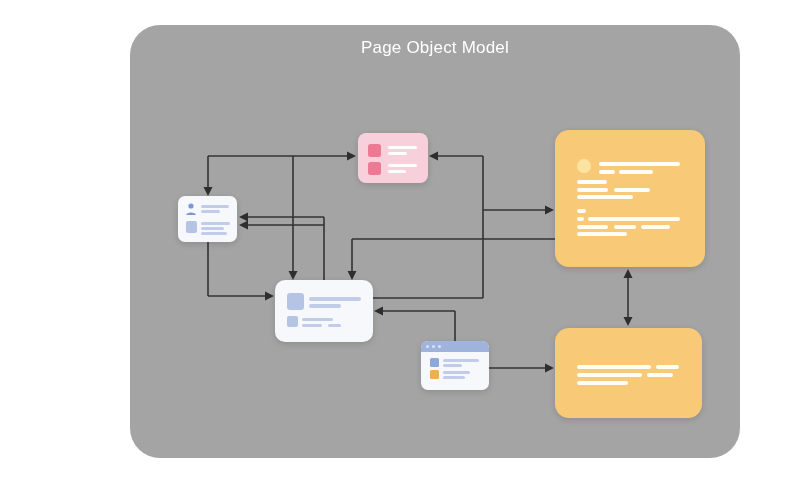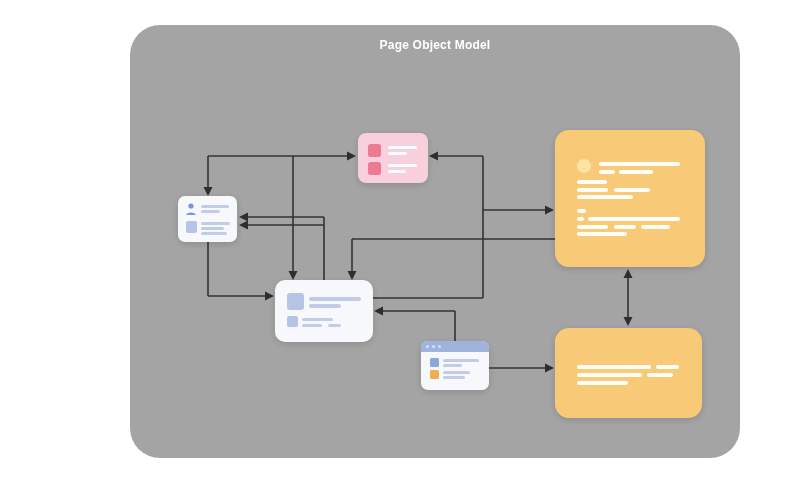--- a/index.html
+++ b/index.html
@@ -1,21 +1,21 @@
 <!DOCTYPE html>
 <html style="--canvas_bg: #ffffff; --board_bg: #a4a4a4; --connector: #333333; --arrowhead: #2e2e2e; --pink_card_bg: #f8d0dc; --pink_accent: #ec7a93; --light_card_bg: #f6f8fc; --blue_accent: #b5c4e5; --blue_strong: #8da8dc; --browser_header: #9fb3dc; --header_dots: #d7e1f3; --orange_accent: #f0ae52; --yellow_card_bg: #f8ca77; --yellow_circle: #fbe3a2; --skeleton_line_light: #c0cce8; --skeleton_line_white: rgba(255,255,255,0.95);"><head>
 <meta charset="utf-8">
 <style>
   html,body{margin:0;padding:0;background:#ffffff;width:800px;height:480px;overflow:hidden;
             font-family:"Liberation Sans", sans-serif;}
   #stage{position:relative;width:800px;height:480px;background:var(--canvas_bg,#fff);}
   #board{position:absolute;left:130px;top:25px;width:610px;height:433px;border-radius:30px;
          background:var(--board_bg,#a4a4a4);}
   #title{position:absolute;left:130px;top:38px;width:610px;text-align:center;
-         color:#ffffff;font-size:12px;font-weight:bold;letter-spacing:.2px;}
+         color:#ffffff;font-size:17px;font-weight:normal;letter-spacing:.2px;}
   #wires{position:absolute;left:0;top:0;width:800px;height:480px;pointer-events:none;}
   .card{position:absolute;box-shadow:0 2px 6px rgba(0,0,0,.14);}
   .sk{position:absolute;border-radius:2px;}
   
   #pink-card{left:358px;top:133px;width:70px;height:50px;border-radius:8px;background:var(--pink_card_bg,#f8d0dc);}
   .pink-sq{position:absolute;width:13px;height:13px;border-radius:2.5px;background:var(--pink_accent,#ec7a93);}
   
   #user-card{left:178px;top:196px;width:59px;height:46px;border-radius:7px;background:var(--light_card_bg,#f6f8fc);}
   
   #component-card{left:275px;top:280px;width:98px;height:62px;border-radius:10px;background:var(--light_card_bg,#f6f8fc);}

